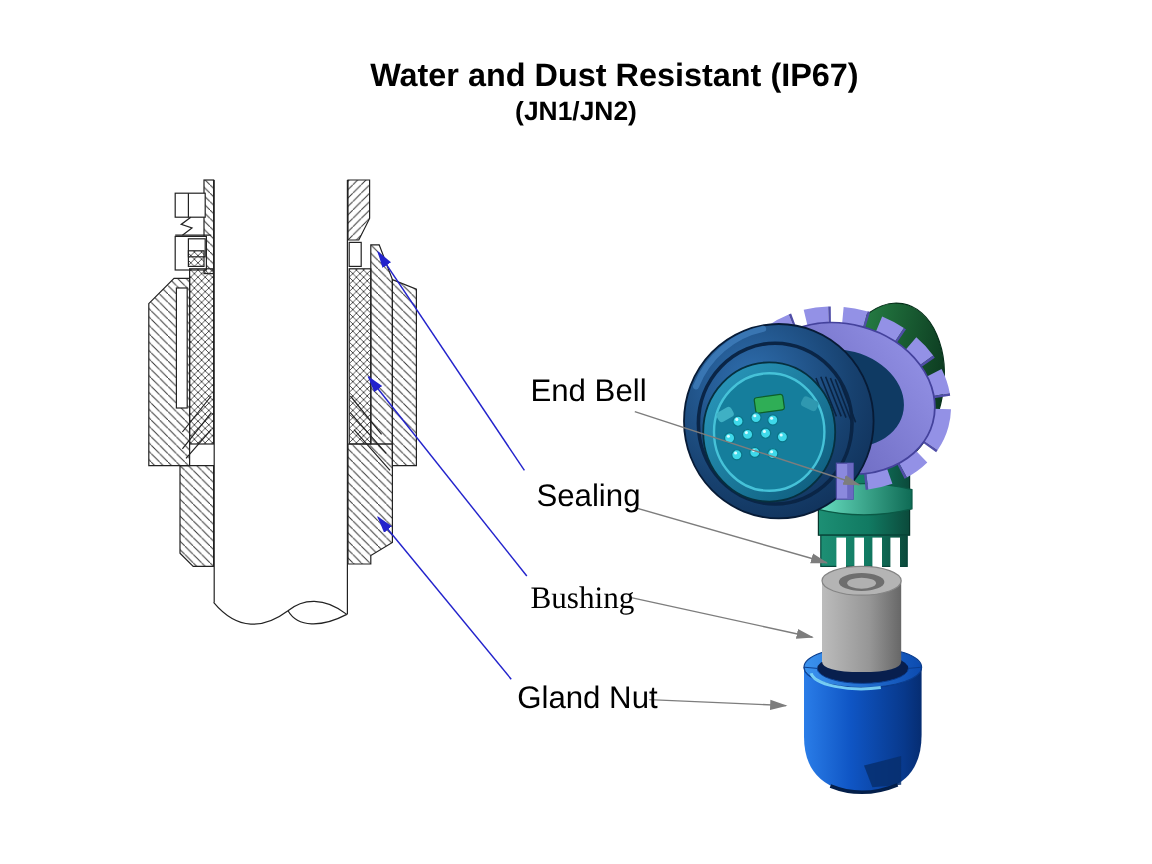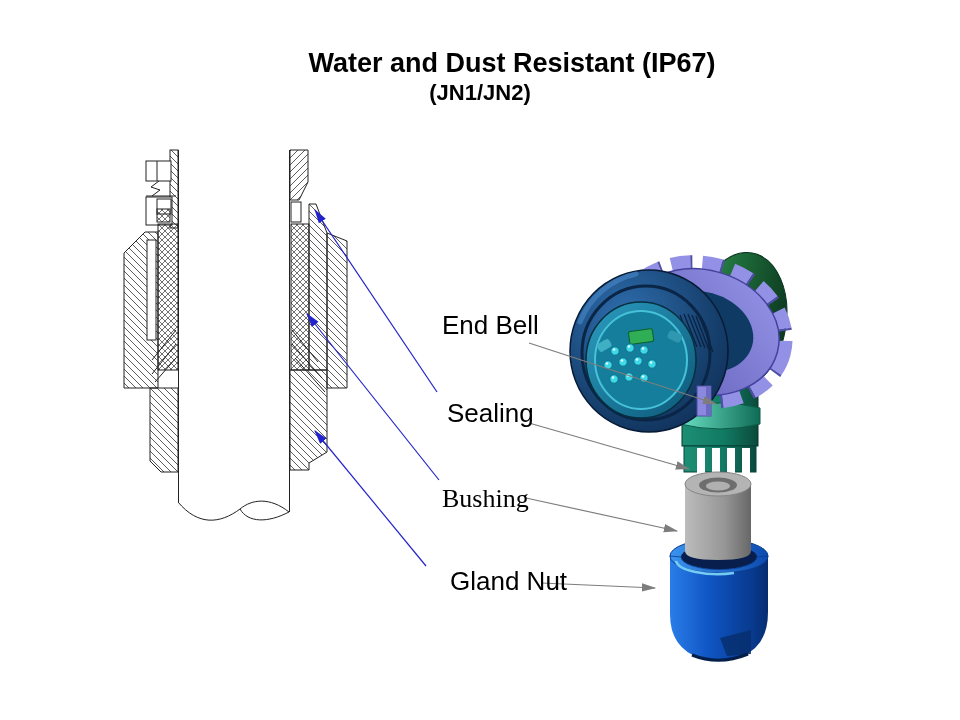--- a/index.html
+++ b/index.html
@@ -15,21 +15,21 @@
   .subtitle{
     position:absolute;left:0;top:80px;width:960px;text-align:center;
     font-size:22px;font-weight:bold;color:#000;
   }
   .callout{
     position:absolute;font-size:26px;color:#000;white-space:nowrap;
   }
   #callout-end-bell {left:442px;top:310px;}
   #callout-sealing  {left:447px;top:386px;margin-top:12px;}
   #callout-bushing  {left:442px;top:484px;font-family:Liberation Serif, serif;}
-  #callout-gland-nut{left:431px;top:566px;margin-left:19px;}
+  #callout-gland-nut{left:431px;top:566px;}
   svg{position:absolute;left:0;top:0;}
   .leader-blue{stroke:var(--leader-blue,#2323cc);stroke-width:1.2;fill:none;}
   .leader-gray{stroke:var(--leader-gray,#7d7d7d);stroke-width:1.2;fill:none;}
   #arrowBlue path{fill:var(--leader-blue,#2323cc);}
   #arrowGray path{fill:var(--leader-gray,#7d7d7d);}
   .cs{stroke:#222;stroke-width:1;}
   .cs-line{stroke:#222;stroke-width:1;fill:none;}
 </style>
 </head>
 <body>

